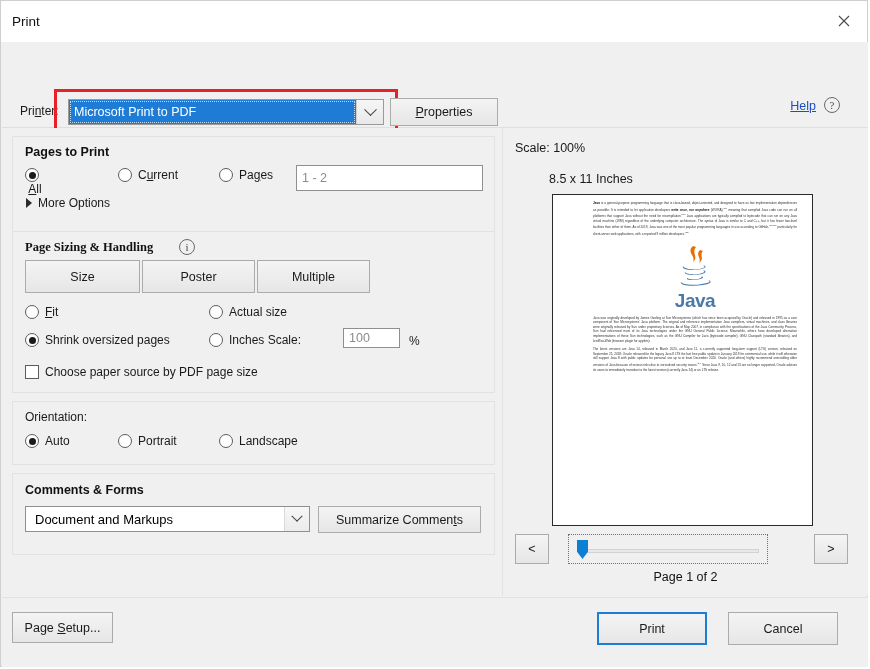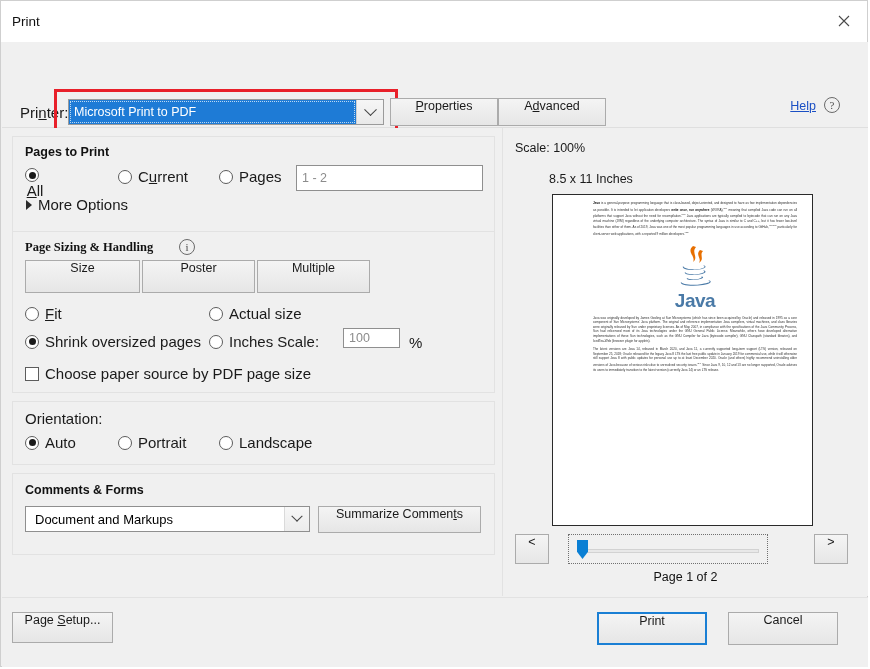--- a/index.html
+++ b/index.html
@@ -44,21 +44,21 @@
   #close-btn svg { display:block; }
 
   
   #printer-strip {
     position: absolute; left: 1px; top: 41px;
     width: 866px; height: 86px;
     background: #f0f0f0;
     border-bottom: 1px solid #dfdfdf;
     box-sizing: border-box;
   }
-  .lbl { color: #1a1a1a; font-size: 15px; }
+  .lbl { color: #1a1a1a; font-size: 12px; }
   u.acc { text-decoration: underline; text-underline-offset: 1px; }
 
   #printer-label { position:absolute; left: 18px; top: 62px; }
   #copies-label  { position:absolute; left: 18px; top: 98px; }
 
   .redbox {
     position: absolute;
     left: 52px; top: 47px;
     width: 344px; height: 45px;
     border: 3px solid #e8202a;
@@ -129,21 +129,21 @@
     width:0;height:0;border-left:4px solid transparent;border-right:4px solid transparent;
     border-top:4px solid #333;
   }
 
   .btn {
     border: 1px solid #ababab;
     background: linear-gradient(#f4f4f4,#e6e6e6);
     color: #1a1a1a;
     font-family: "Liberation Sans", sans-serif;
     font-size: 12.5px;
-    display: flex; align-items: flex-start; justify-content: center;
+    display: flex; align-items: center; justify-content: center;
     box-sizing: border-box;
     cursor: default;
   }
   #btn-properties { position:absolute; left: 388px; top: 56px; width: 108px; height: 28px; }
   #btn-advanced   { position:absolute; left: 496px; top: 56px; width: 108px; height: 28px; }
 
   #help-link {
     position: absolute; right: 52px; top: 57px;
     color: #1a4fc4; text-decoration: underline; font-size: 12.5px;
   }
@@ -355,23 +355,20 @@
       <div class="spin-btn">
           <span class="tri-up"></span>
         </div>
       <div class="spin-btn">
           <span class="tri-dn"></span>
         </div>
     </div>
 
     <div id="btn-properties" class="btn">
         <span><u class="acc">P</u>roperties</span>
-      </div>
-    <div id="btn-advanced" class="btn">
-        <span>A<u class="acc">d</u>vanced</span>
       </div>
 
     <div id="help-link">Help</div>
     <div id="help-icon" class="circ-icon">?</div>
 
     <div id="grayscale-row" class="cb-row">
       <span class="checkbox"></span>
       <span class="lbl">Print in grayscale (black and white)</span>
     </div>
     <div id="saveink-row" class="cb-row">

